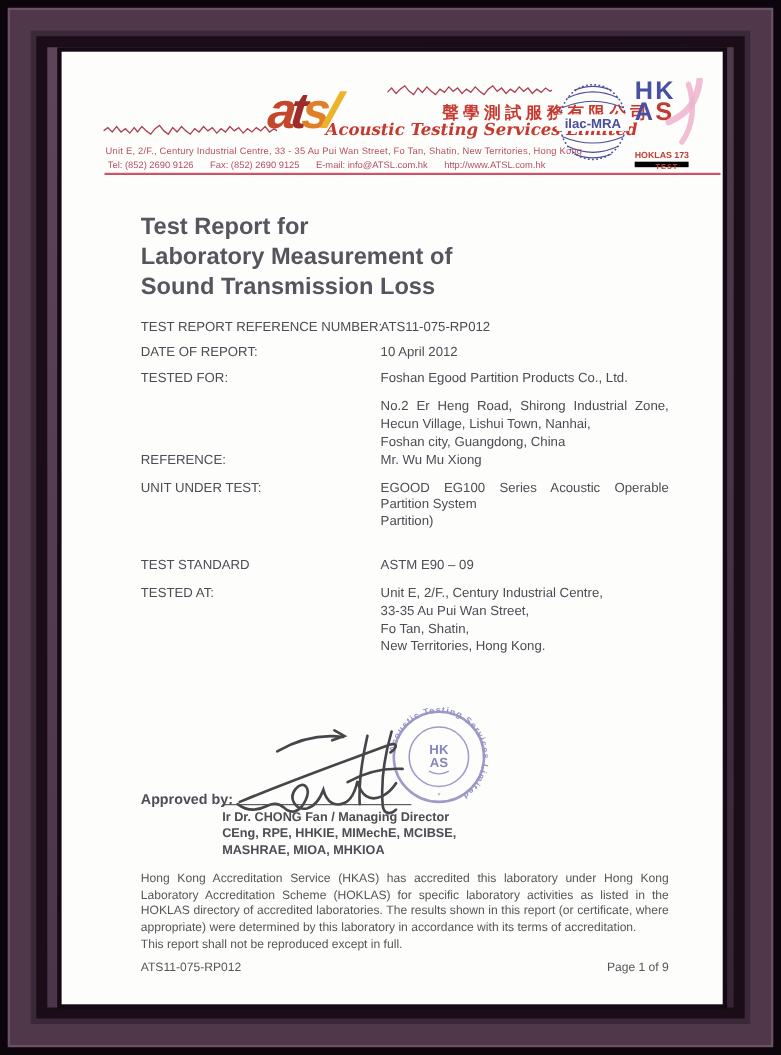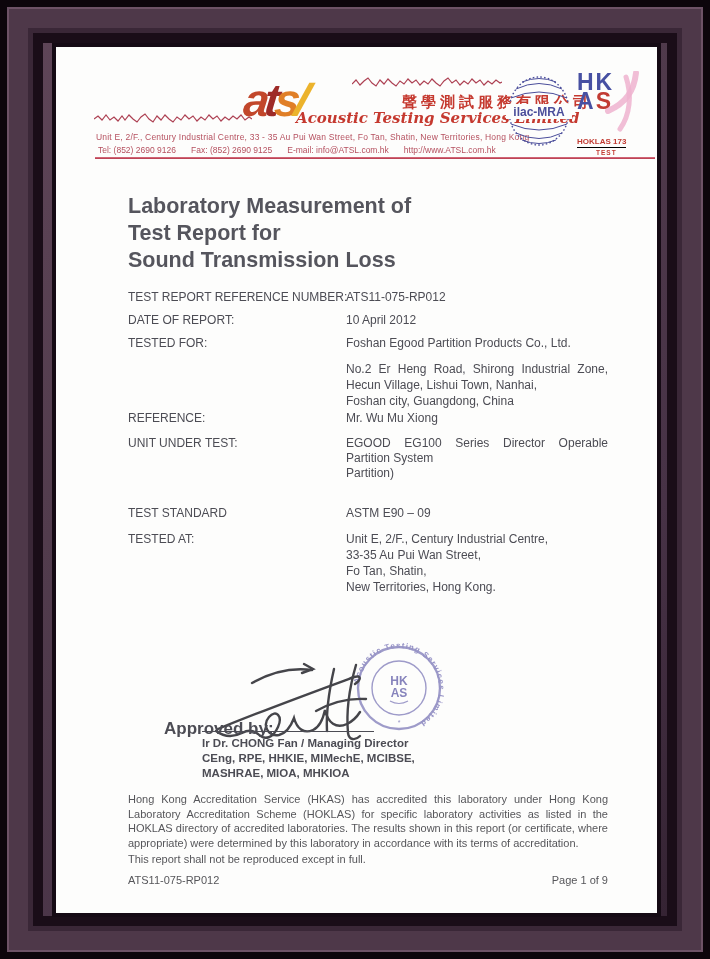--- a/index.html
+++ b/index.html
@@ -28,36 +28,36 @@
   .addr1{left:40px;top:85px;font-size:8.5px;color:#b5505f;white-space:nowrap;letter-spacing:.2px;}
   .addr2{left:42px;top:98px;font-size:8.5px;color:#b5505f;white-space:nowrap;}
   .addr2 span{margin-right:15px;}
   .rule{left:39px;top:110px;width:560px;height:2px;
     background:linear-gradient(#d97684,#b43347);}
   .hkas{left:521px;top:26px;width:62px;color:#4750a2;font-weight:bold;
     font-size:23px;line-height:19px;letter-spacing:2px;}
   .hkas .s{color:#c23b33;}
   .hkas-swoosh{left:540px;top:24px;}
   .hoklas1{left:521px;top:90px;font-size:8px;font-weight:bold;color:#c23b33;
-    border-bottom:1px solid #000000;padding-bottom:1px;white-space:nowrap;}
+    border-bottom:5px solid #000000;padding-bottom:1px;white-space:nowrap;}
   .hoklas2{left:540px;top:102px;font-size:6.5px;font-weight:bold;color:#c23b33;letter-spacing:1px;}
   
   .title{left:72px;top:146px;font-size:21.5px;font-weight:bold;color:#55555d;line-height:27px;}
   
   .fields{left:72px;top:243px;width:480px;font-size:12px;font-weight:normal;color:#4c4c54;}
   .row{display:flex;align-items:flex-start;}
   .lab{width:218px;flex:0 0 218px;white-space:nowrap;}
   .val{width:262px;line-height:15px;}
   .lh16 .val,.lh16{line-height:16px;}
   .jline{text-align:justify;text-align-last:justify;}
   .mb8{margin-bottom:8px}.mb10{margin-bottom:10px}.mb2{margin-bottom:2px}
   .mb25{margin-bottom:25px}
   .indent{margin-left:218px;width:262px;line-height:16px;}
   
-  .approved{left:72px;top:672px;font-size:17px;font-weight:bold;color:#4c4c54;margin-left:36px;}
+  .approved{left:72px;top:672px;font-size:13px;font-weight:bold;color:#4c4c54;}
   .sigline{left:146px;top:684px;width:172px;border-bottom:1.5px solid #4c4c54;}
   .name{left:146px;top:689px;font-size:11.5px;font-weight:bold;color:#4c4c54;line-height:15px;}
   
   .foot-para{left:72px;top:745px;width:480px;font-size:11px;line-height:14.5px;
     color:#56565a;text-align:justify;}
   .foot-note{left:72px;top:806px;font-size:11px;color:#56565a;}
   .foot-row{left:72px;top:827px;width:480px;display:flex;justify-content:space-between;
     font-size:11px;color:#56565a;}
   svg{display:block;}
 </style>
@@ -106,22 +106,22 @@
     <svg class="abs hkas-swoosh" width="48" height="62" viewBox="0 0 48 62">
       <path d="M40 2 C38 20 30 32 12 40" fill="none" stroke="#efb3cf" stroke-width="6" stroke-linecap="round" opacity=".85"></path>
       <path d="M30 6 C36 24 34 44 24 58" fill="none" stroke="#efb3cf" stroke-width="5" stroke-linecap="round" opacity=".85"></path>
     </svg>
     <div class="abs hoklas1">HOKLAS 173</div>
     <div class="abs hoklas2">TEST</div>
 
     <div class="abs rule"></div>
 
     <div class="abs title">
+      <div>Test Report for</div>
       <div>Laboratory Measurement of</div>
-      <div>Test Report for</div>
       <div>Sound Transmission Loss</div>
     </div>
 
     <div class="abs fields">
       <div class="row mb8">
         <div class="lab">TEST REPORT REFERENCE NUMBER:</div>
         <div class="val">ATS11-075-RP012</div>
       </div>
       <div class="row mb8">
         <div class="lab">DATE OF REPORT:</div>
@@ -136,21 +136,21 @@
         <div>Hecun Village, Lishui Town, Nanhai,</div>
         <div>Foshan city, Guangdong, China</div>
       </div>
       <div class="row mb10">
         <div class="lab">REFERENCE:</div>
         <div class="val">Mr. Wu Mu Xiong</div>
       </div>
       <div class="row mb25">
         <div class="lab">UNIT UNDER TEST:</div>
         <div class="val">
-          <div class="jline">EGOOD EG100 Series Director Operable</div>
+          <div class="jline">EGOOD EG100 Series Acoustic Operable</div>
           <div>Partition System</div>
           <div>Partition)</div>
         </div>
       </div>
       <div class="row mb10">
         <div class="lab">TEST STANDARD</div>
         <div class="val">ASTM E90 – 09</div>
       </div>
       <div class="row lh16">
         <div class="lab">TESTED AT:</div>

